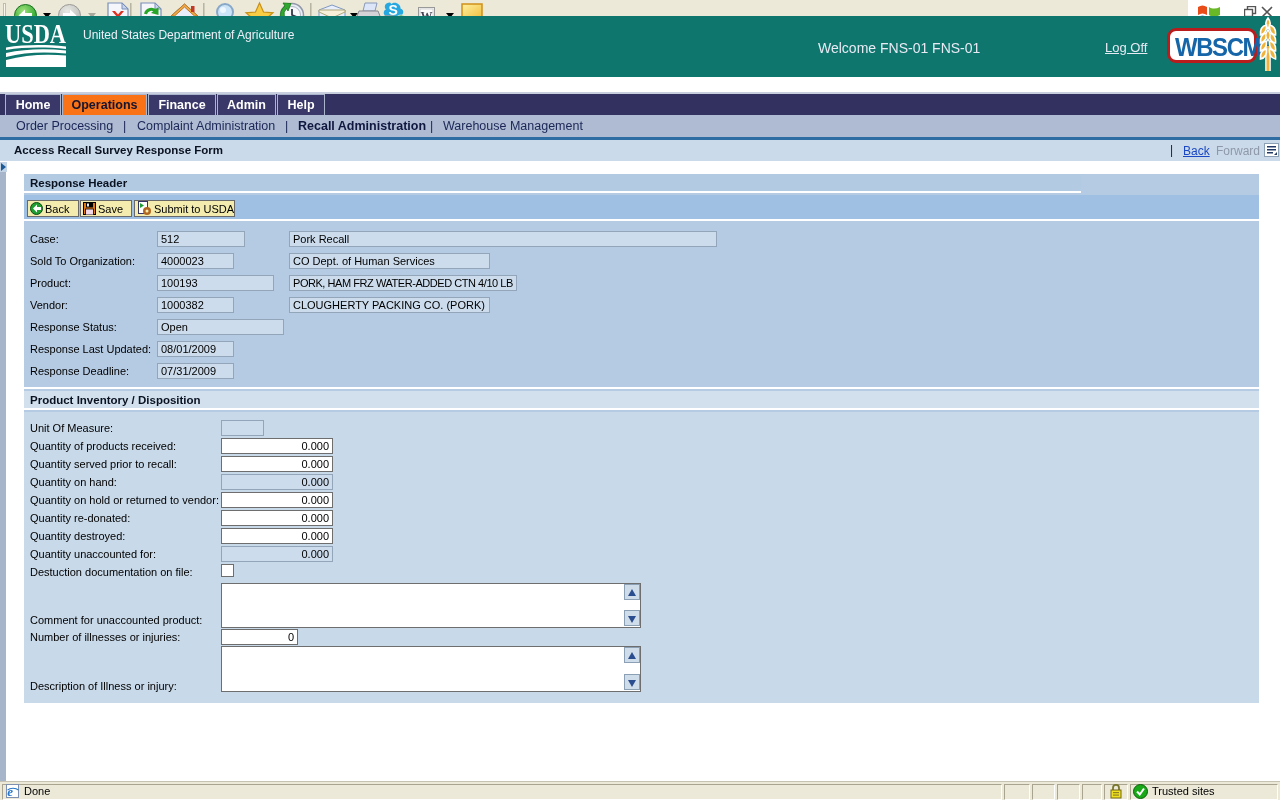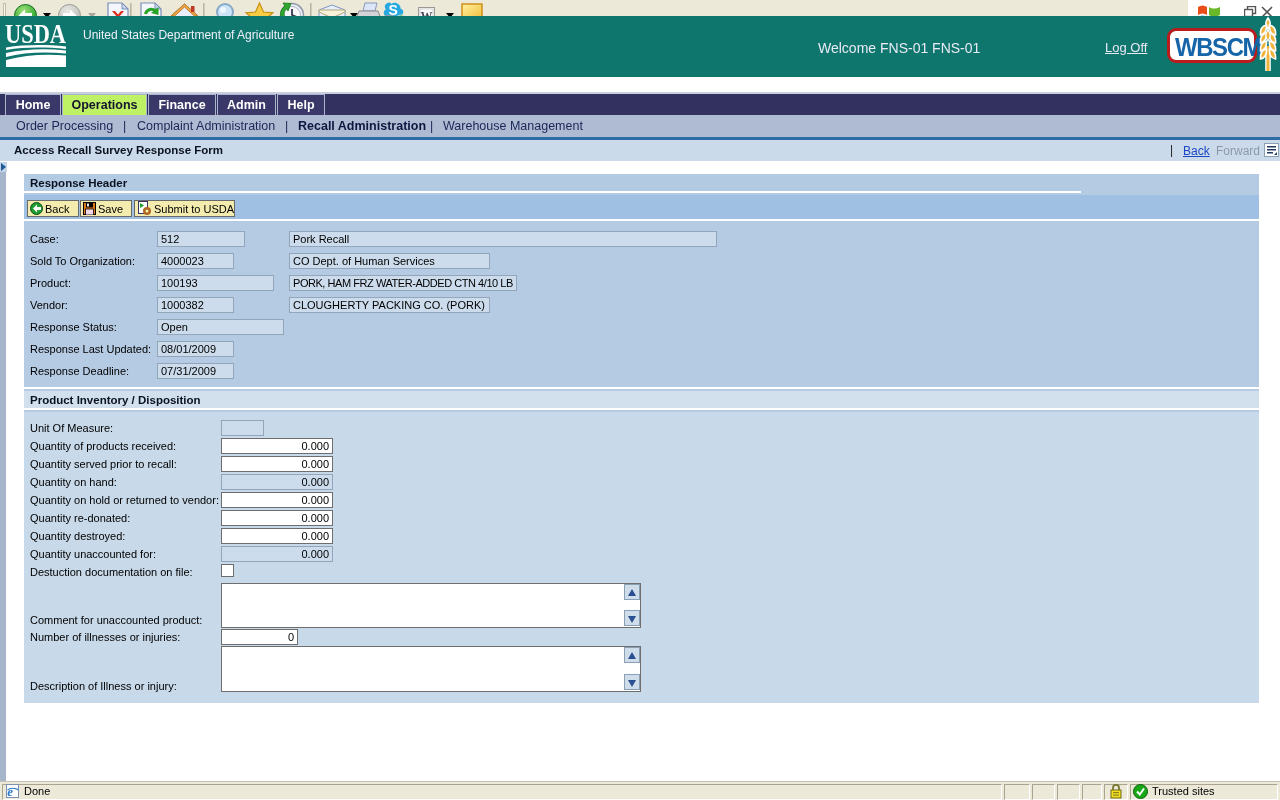--- a/index.html
+++ b/index.html
@@ -18,21 +18,21 @@
 .ddarrow { position:absolute; width:0; height:0; border-left:4px solid transparent;
   border-right:4px solid transparent; border-top:5px solid #000; top:13px; }
 
 #header { left:0; top:16px; width:1280px; height:61px; background:#0f766e; }
 #hline { left:0; top:92px; width:1280px; height:2px; background:#c8cede; }
 
 #tabbar { left:0; top:94px; width:1280px; height:21px; background:#333160; }
 .tab { position:absolute; top:0; height:21px; background:#3a3869;
   border:1px solid #aab4cc; border-bottom:none; color:#fff; font-weight:bold;
   font-size:12.5px; text-align:center; line-height:20px; }
-.tabsel { background:#bef264; color:#14142e;text-align:center; }
+.tabsel { background:#f97316; color:#14142e;text-align:center; }
 #submenu { left:0; top:115px; width:1280px; height:22px; background:#aebbd3;
   color:#1c2656; font-size:12.5px; line-height:22px; }
 #submenu b { color:#10173f; }
 #blueline { left:0; top:137px; width:1280px; height:3px; background:#2e6da4; }
 #crumb { left:0; top:140px; width:1280px; height:21px; background:#cbdaea; }
 #crumb .title { position:absolute; left:14px; top:4px; font-size:11.5px;
   font-weight:bold; color:#0a1220; }
 
 #marker { left:0; top:162px; width:7px; height:10px; background:#c3d4e6; }
 #marker:after { content:""; position:absolute; left:1px; top:1px; width:0; height:0;

